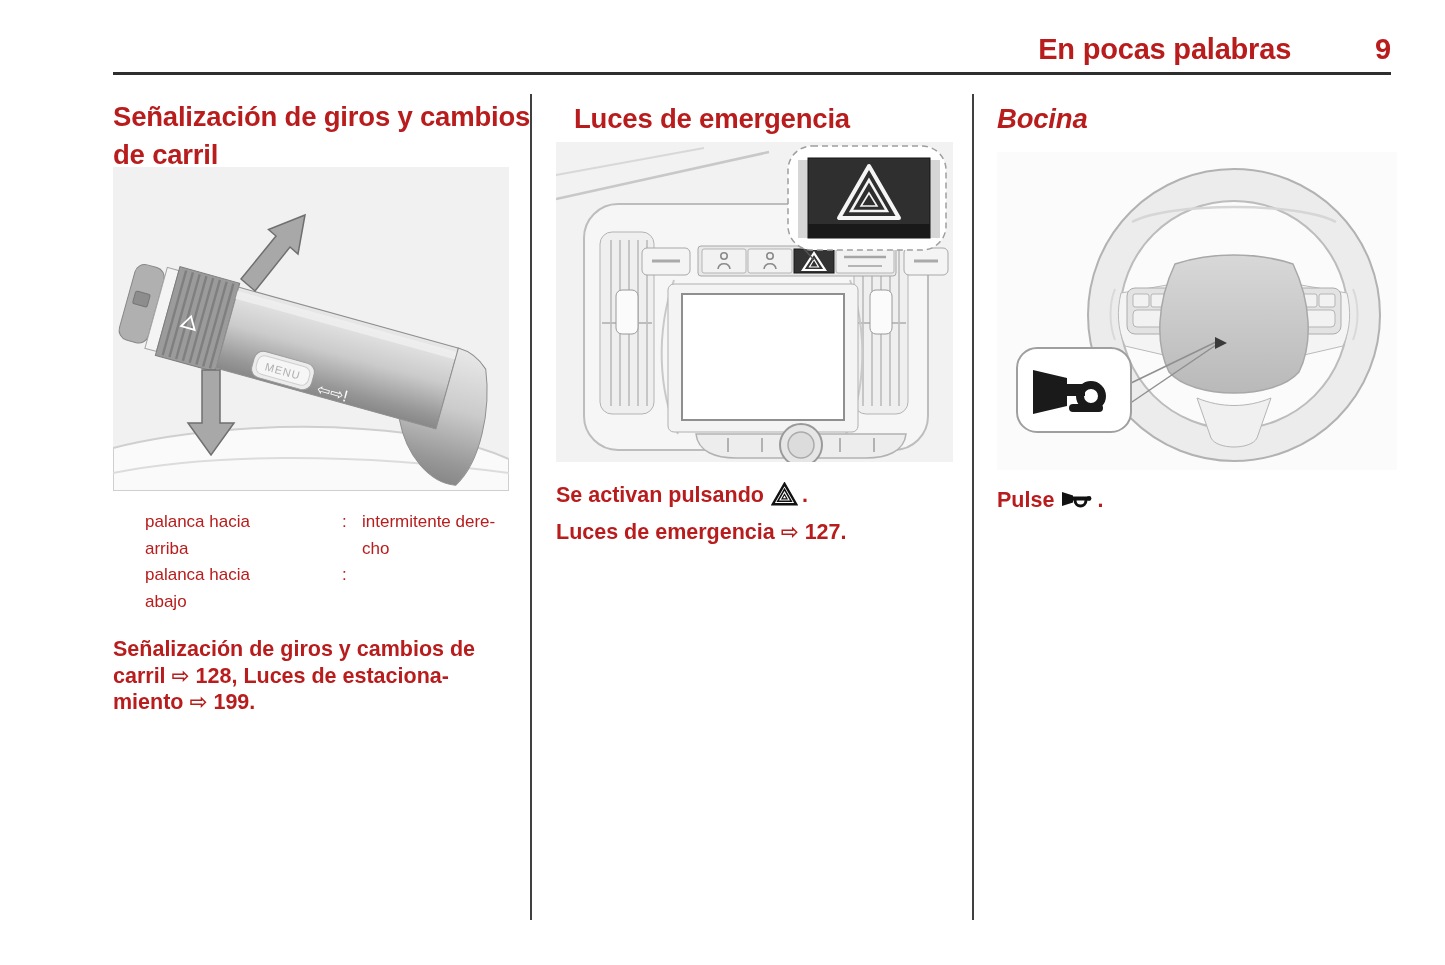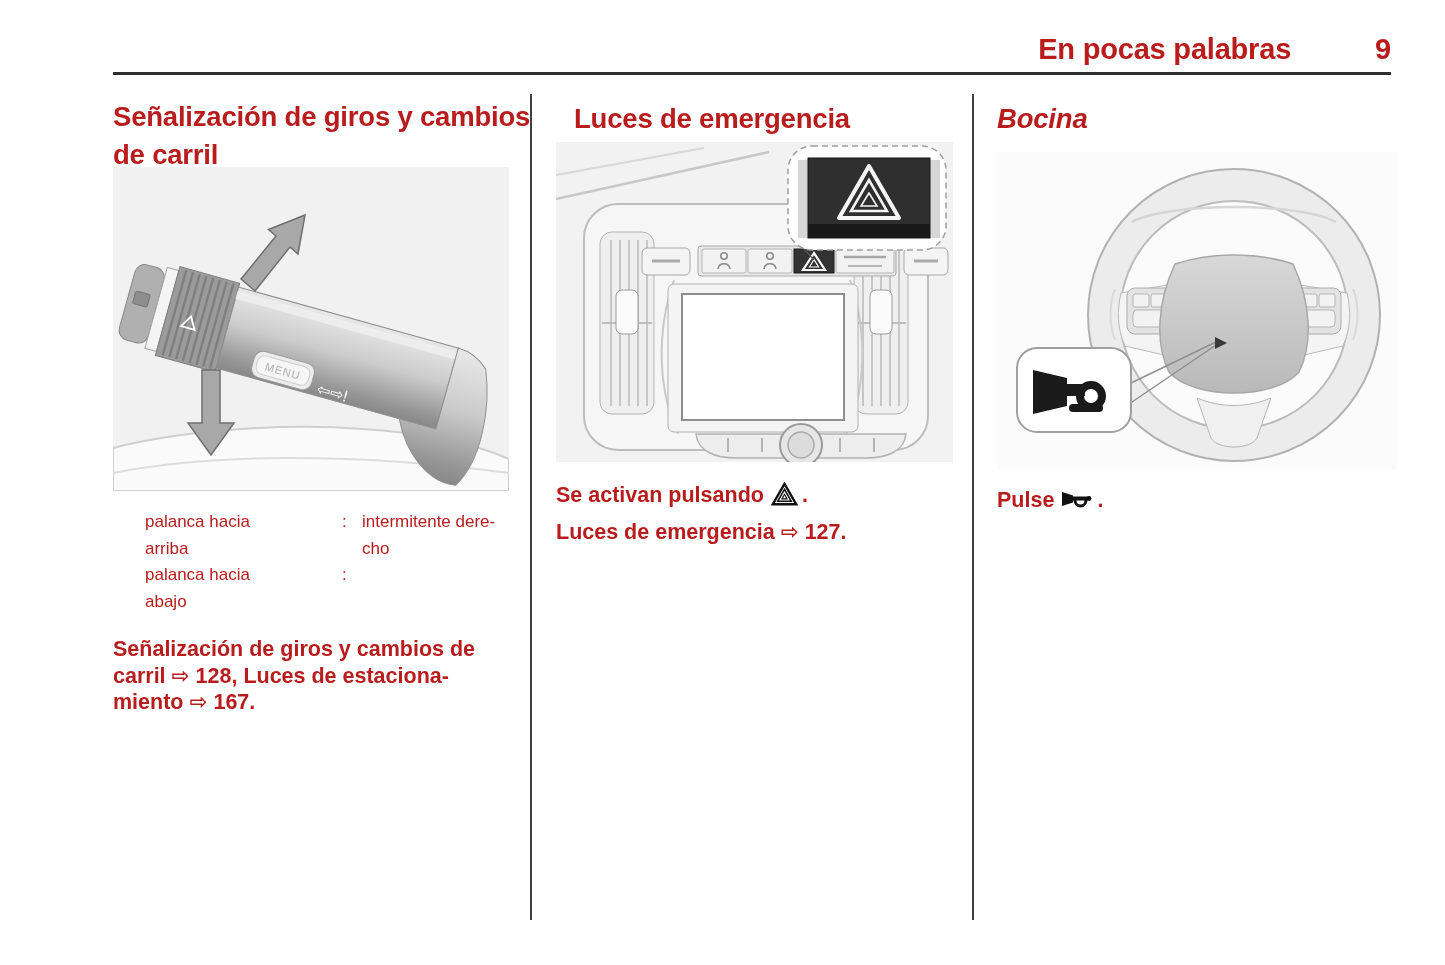--- a/index.html
+++ b/index.html
@@ -100,21 +100,21 @@
     <div>:</div>
     <div class="preline">intermitente dere-
 cho</div>
     <div class="preline">palanca hacia
 abajo</div>
     <div>:</div>
   </div>
 
   <p class="body p-refs preline">Señalización de giros y cambios de
 carril ⇨ 128, Luces de estaciona-
-miento ⇨ 167.</p>
+miento ⇨ 199.</p>
 
   <h2 class="colhead h2c">Luces de emergencia</h2>
 
   <figure class="fig2">
     <svg width="397" height="320" viewBox="0 0 397 320">
       <rect x="0" y="0" width="397" height="320" fill="#f2f2f2"></rect>
       <path d="M0,57 L213,10" stroke="#c8c8c8" stroke-width="2.5" fill="none"></path>
       <path d="M0,33 L148,6" stroke="#d8d8d8" stroke-width="2" fill="none"></path>
 
       <rect x="28" y="62" width="344" height="246" rx="34" fill="#f6f6f6" stroke="#bdbdbd" stroke-width="2"></rect>

